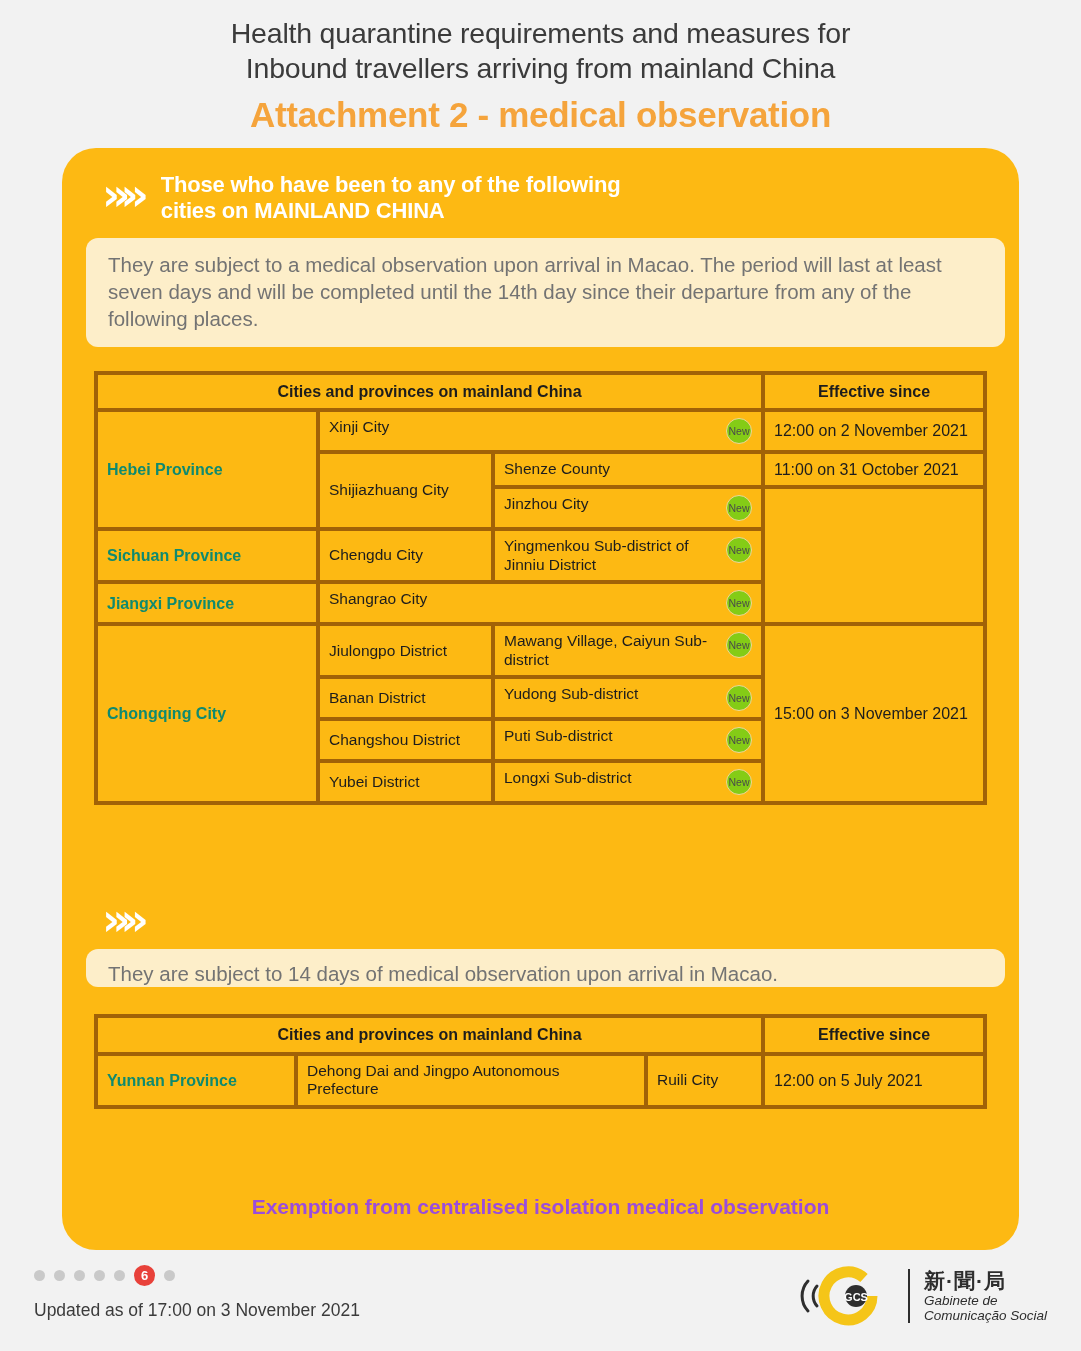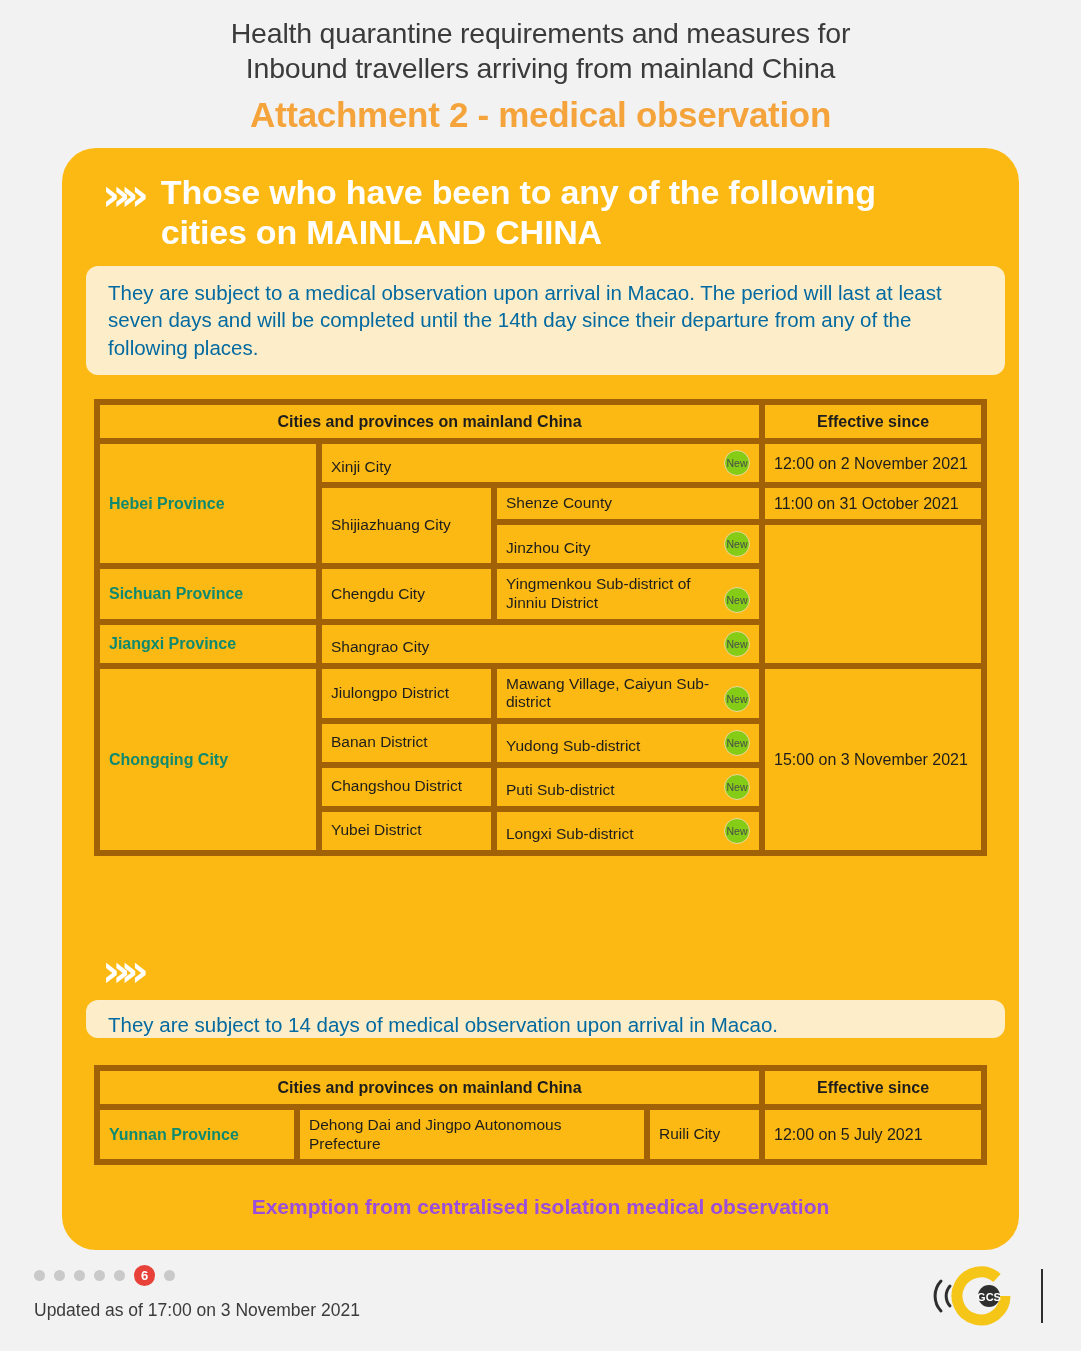--- a/index.html
+++ b/index.html
@@ -59,48 +59,48 @@
     font-size: 44px;
     line-height: 0.95;
     font-weight: bold;
     letter-spacing: -10px;
     margin-right: 22px;
     margin-top: 2px;
     font-family: "DejaVu Sans", sans-serif;
   }
   .section-title {
     color: #ffffff;
-    font-size: 34px;
+    font-size: 22px;
     font-weight: bold;
     line-height: 1.18;
     letter-spacing: -0.2px;
   }
 
   
   .note {
     margin: 14px 14px 0 24px;
     background: #fdeec9;
     border-radius: 12px;
     padding: 13px 20px 14px 22px;
-    color: #0369a1;
+    color: #737373;
     font-size: 20.5px;
     line-height: 1.33;
   }
 
   
   .tbl-wrap { padding: 0 32px; }
   table.data {
     width: 100%;
     border-collapse: collapse;
     background: transparent;
     font-size: 15.5px;
     color: #1d1d1d;
   }
   table.data th, table.data td {
-    border: 6px solid #a16207;
+    border: 4px solid #a16207;
     padding: 6px 9px;
     vertical-align: middle;
     text-align: left;
     line-height: 1.2;
   }
   table.data th {
     text-align: center;
     font-weight: bold;
     font-size: 16px;
     color: #1d1d1d;
@@ -111,21 +111,21 @@
     font-weight: bold;
     font-size: 16px;
   }
   td.eff {
     text-align: center;
     font-size: 16px;
     white-space: nowrap;
   }
   .cellrow {
     display: flex;
-    align-items: flex-end;
+    align-items: flex-start;
     justify-content: space-between;
     gap: 12px;
   }
   .badge-new {
     flex: 0 0 auto;
     display: inline-block;
     background: #84cc16;
     border: 1px solid #efd79a;
     border-radius: 50%;
     width: 26px;
@@ -400,14 +400,19 @@
           <path d="M10 22 A22 22 0 0 0 10 52"></path>
           <path d="M19 27 A15 15 0 0 0 19 47"></path>
           <path d="M28 32 A8 8 0 0 0 28 42"></path>
         </g>
         <path d="M74 37 A24 24 0 1 1 66 19" fill="none" stroke="#f5c518" stroke-width="11"></path>
         <circle cx="58" cy="37" r="11" fill="#2e2e2e"></circle>
         <text x="58" y="42" font-family="Liberation Sans, sans-serif" font-size="11" font-weight="bold" fill="#ffffff" text-anchor="middle">GCS</text>
       </svg>
     </div>
     <div class="sep"></div>
+    <div class="logo-text">
+      <div class="logo-cn">新·聞·局</div>
+      <div class="logo-pt">Gabinete de</div>
+      <div class="logo-pt">Comunicação Social</div>
+    </div>
   </div>
 </div>
 
 </body></html>

